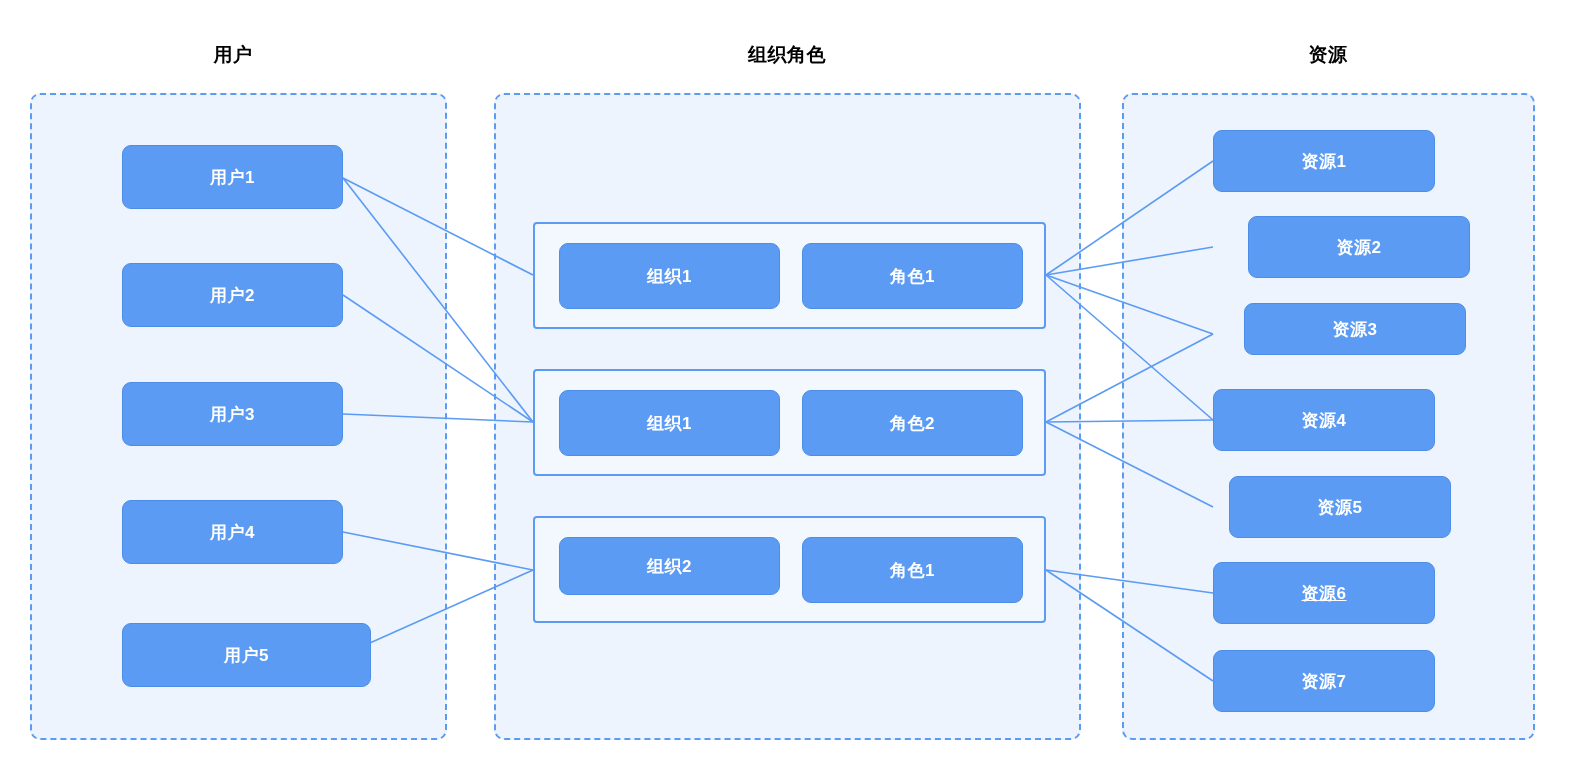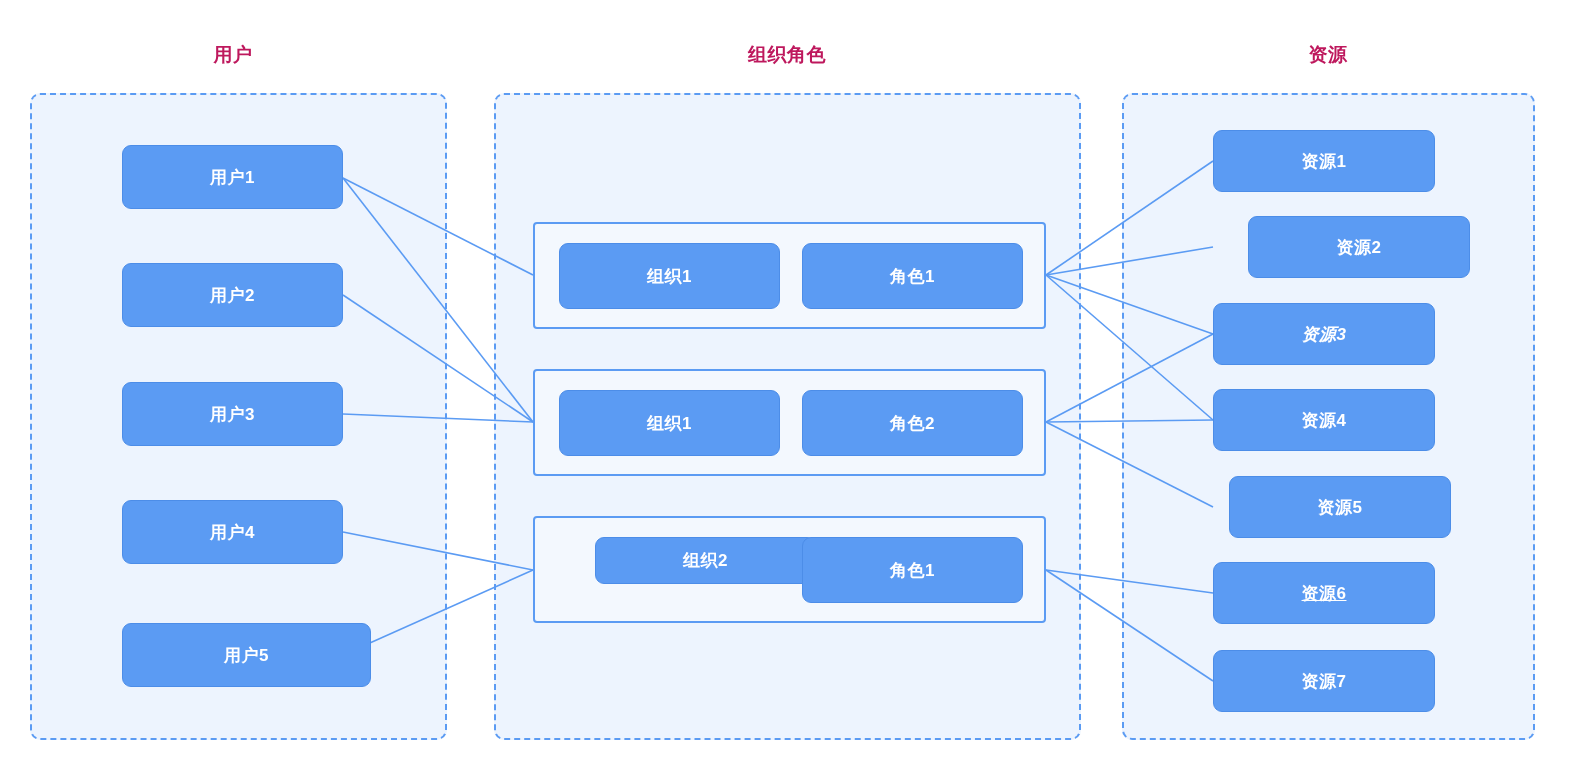--- a/index.html
+++ b/index.html
@@ -16,21 +16,21 @@
     height: 780px;
     background: #ffffff;
     overflow: hidden;
   }
 
   
   .col-title {
     position: absolute;
     font-size: 19px;
     font-weight: bold;
-    color: #be185d;
+    color: #000000;
     text-align: left;
     letter-spacing: 0.5px;
     white-space: nowrap;
     transform: translateX(-50%);
   }
 
   
   .lane {
     position: absolute;
     background: #EDF4FE;
@@ -129,25 +129,25 @@
     <div class="node" style="left:24px; top:19px; width:221px; height:66px;">组织1</div>
     <div class="node" style="left:267px; top:19px; width:221px; height:66px;">角色1</div>
   </div>
 
   <div class="group" style="left:533px; top:369px; width:513px; height:107px;">
     <div class="node" style="left:24px; top:19px; width:221px; height:66px;">组织1</div>
     <div class="node" style="left:267px; top:19px; width:221px; height:66px;text-align:center;">角色2</div>
   </div>
 
   <div class="group" style="left:533px; top:516px; width:513px; height:107px;">
-    <div class="node" style="left:24px; top:19px; width:221px; height:47px;margin-left:36px;">组织2</div>
+    <div class="node" style="left:24px; top:19px; width:221px; height:58px;">组织2</div>
     <div class="node" style="left:267px; top:19px; width:221px; height:66px;">角色1</div>
   </div>
 
   <div class="node" style="left:1213px; top:130px; width:222px; height:62px;">资源1</div>
   <div class="node" style="left:1213px; top:216px; width:222px; height:62px;margin-left:35px;">资源2</div>
-  <div class="node" style="left:1213px; top:303px; width:222px; height:62px;font-style:italic;">资源3</div>
+  <div class="node" style="left:1244px; top:303px; width:222px; height:52px;">资源3</div>
   <div class="node" style="left:1213px; top:389px; width:222px; height:62px;">资源4</div>
   <div class="node" style="left:1213px; top:476px; width:222px; height:62px;margin-left:16px;">资源5</div>
   <div class="node" style="left:1213px; top:562px; width:222px; height:62px;text-decoration:underline;">资源6</div>
   <div class="node" style="left:1213px; top:650px; width:222px; height:62px;">资源7</div>
 
 </div>
 
 </body></html>

